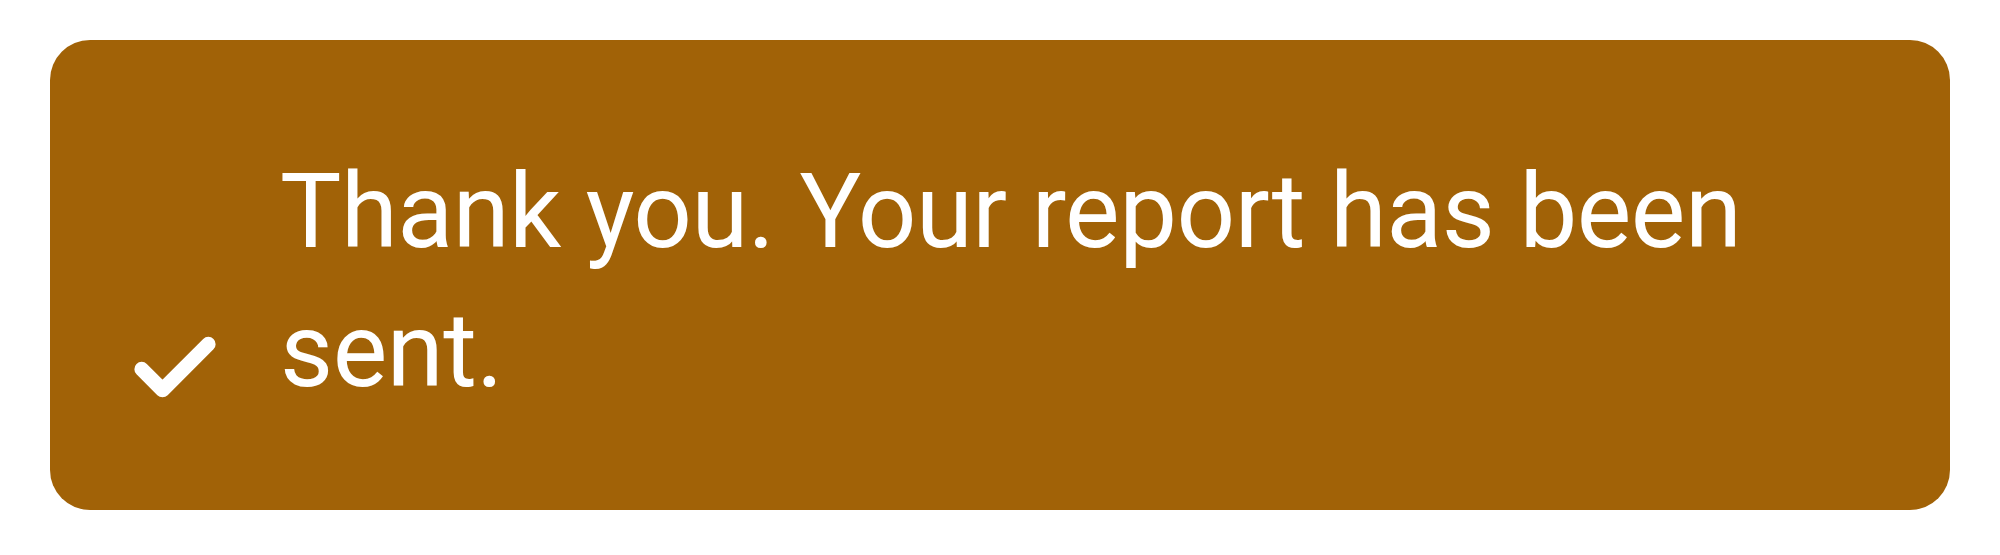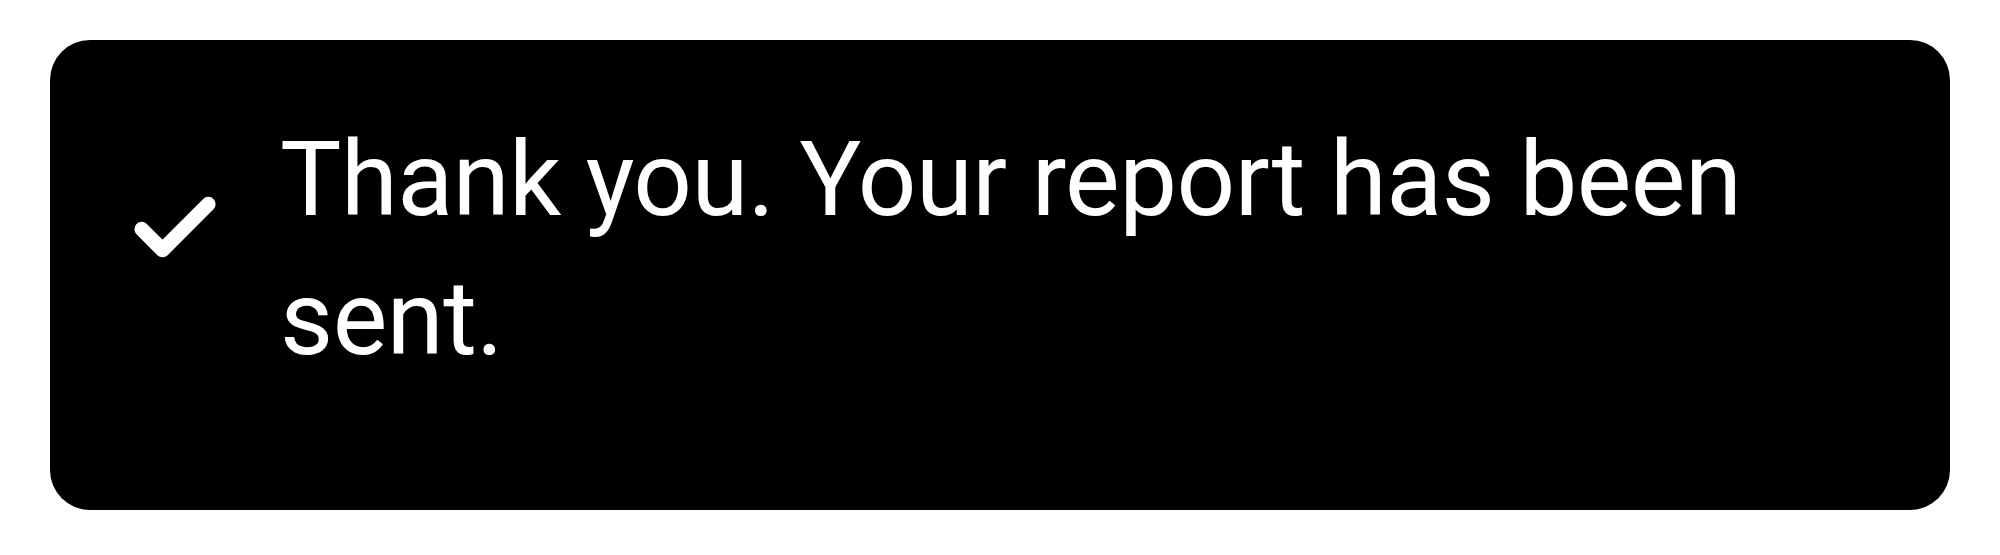--- a/index.html
+++ b/index.html
@@ -11,25 +11,25 @@
       width: 2000px;
       height: 555px;
       background: #ffffff;
       font-family: -apple-system, BlinkMacSystemFont, "Segoe UI", Roboto, Helvetica, Arial, sans-serif;
       display: flex;
       align-items: flex-start;
       justify-content: flex-start;
       padding: 40px 50px;
     }
     .toast {
-      background: #000000;
+      background: #a16207;
       border-radius: 40px;
       padding: 70px 90px 90px 70px;
       display: flex;
-      align-items: flex-start;
+      align-items: flex-end;
       gap: 50px;
       width: 1900px;
       min-height: 470px;
     }
     .icon-wrap {
       flex-shrink: 0;
       width: 110px;
       height: 110px;
       display: flex;
       align-items: center;

